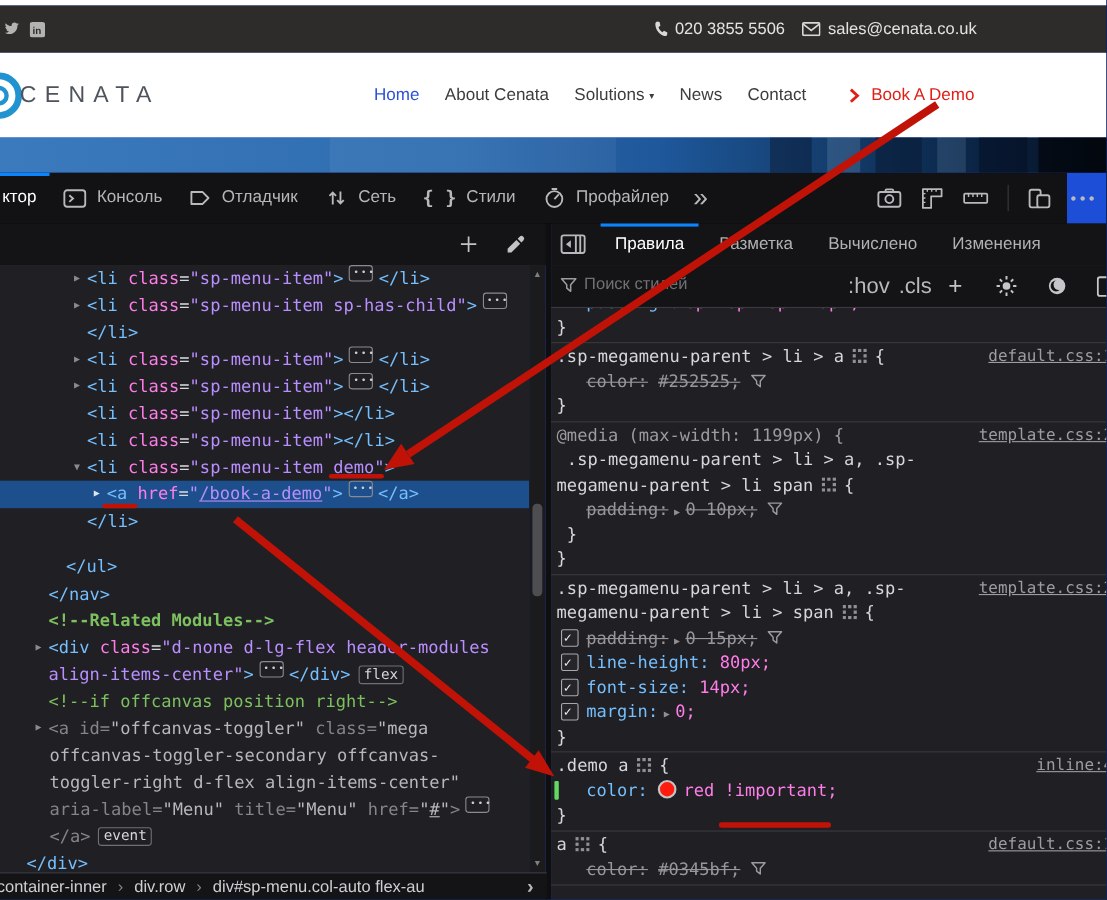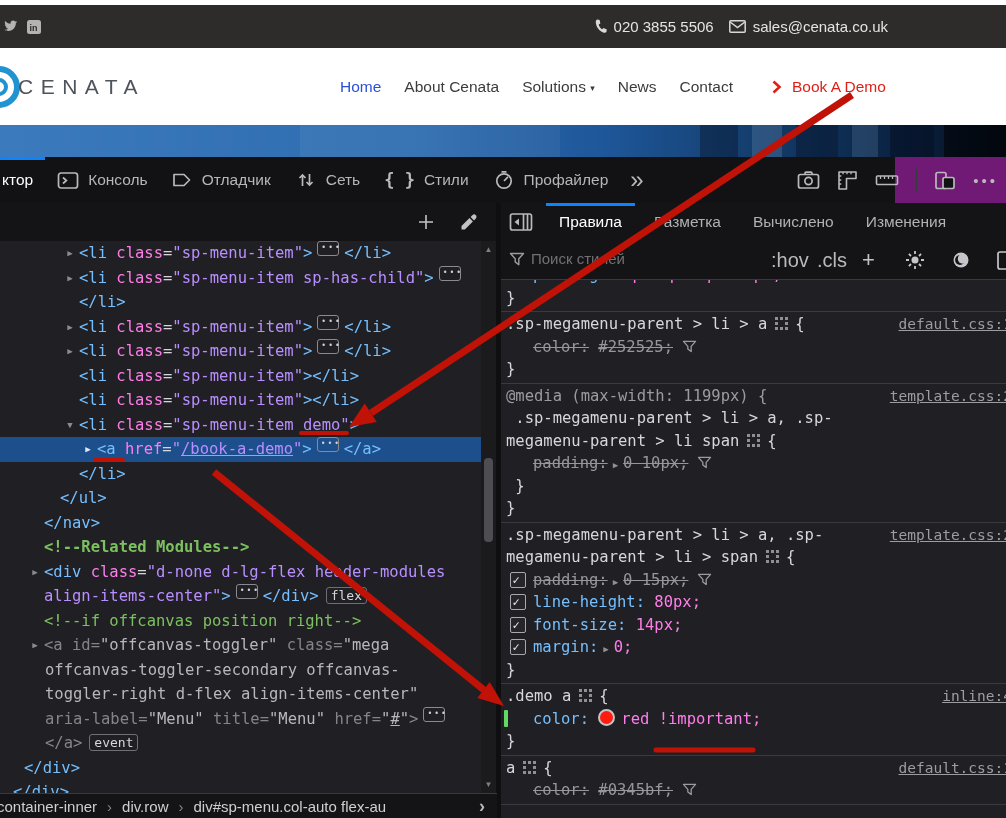--- a/index.html
+++ b/index.html
@@ -1,16 +1,16 @@
 <!DOCTYPE html>
 <html><head>
 <meta charset="utf-8">
 <style>
   html,body{margin:0;padding:0;background:#000;}
-  .stage{position:relative;width:1006px;height:818px;overflow:hidden;background:#701a75;
+  .stage{position:relative;width:1006px;height:818px;overflow:hidden;background:#1d4ed8;
          font-family:"Liberation Sans",sans-serif;}
   .abs{position:absolute;}
 
   
   .white-strip{left:0;top:0;width:1006px;height:5px;background:#fff;}
   .topbar{left:0;top:5px;width:1006px;height:43px;background:#2d2c2a;}
   .topbar-social{left:3px;top:0;height:43px;display:flex;align-items:center;gap:9px;}
   .topbar-info{right:118px;top:0;height:43px;display:flex;align-items:center;gap:7px;
                color:#e3e3e1;font-size:15px;}
   .mainnav{left:0;top:48px;width:1006px;height:77px;background:#fff;}
@@ -19,21 +19,21 @@
   .navlinks{left:340px;top:0;height:77px;display:flex;align-items:center;gap:23px;
             font-size:15.5px;color:#3c3c3c;}
   .navlinks .nl{cursor:pointer;white-space:nowrap;}
   .nl-home{color:#2b50d9;}
   .cta{display:flex;align-items:center;gap:10px;margin-left:16px;color:#e02018;cursor:pointer;}
   .hero{left:0;top:125px;width:1006px;height:32px;
         background:linear-gradient(90deg,#3b7abc 0%,#2e6cb0 42%,#1e579a 60%,#143f6f 74%,#0b2546 88%,#07101f 100%);}
   .hero .slab{position:absolute;top:0;height:32px;}
 
   
-  .dtbar{left:0;top:157px;width:895px;height:46px;background:#121214;border-bottom:1px solid #000;
+  .dtbar{left:0;top:157px;width:970px;height:46px;background:#121214;border-bottom:1px solid #000;
          display:flex;align-items:stretch;}
   .dtab{position:relative;display:flex;align-items:center;gap:9px;padding:0 12px;
         color:#b6b6ba;font-size:15.5px;cursor:pointer;white-space:nowrap;}
   .dtab.active{color:#fff;}
   .dtab.active::before{content:"";position:absolute;left:0;right:0;top:0;height:3px;background:#0a84ff;}
   .dtab svg{flex:0 0 auto;}
   .dt-overflow{display:flex;align-items:center;padding:0 10px;color:#b9b9bd;font-size:24px;cursor:pointer;}
   .dt-actions{position:absolute;right:8px;top:157px;height:46px;display:flex;align-items:center;gap:17px;}
   .vsep{width:1px;height:24px;background:#3a3a3e;}
   .meat{color:#b9b9bd;font-size:15px;letter-spacing:3px;cursor:pointer;}
@@ -323,21 +323,21 @@
       <div class="mline" style="padding-left: 79px;"><span class="mar" style="left: 63px;">▶</span><span class="tk-tg">&lt;li</span><span class="tk-pl"> </span><span class="tk-an">class</span><span class="tk-pl">=</span><span class="tk-av">"sp-menu-item"</span><span class="tk-tg">&gt;</span><span class="mdots"></span><span class="tk-tg">&lt;/li&gt;</span></div>
       <div class="mline" style="padding-left: 79px;"><span class="mar" style="left: 63px;">▶</span><span class="tk-tg">&lt;li</span><span class="tk-pl"> </span><span class="tk-an">class</span><span class="tk-pl">=</span><span class="tk-av">"sp-menu-item sp-has-child"</span><span class="tk-tg">&gt;</span><span class="mdots"></span></div>
       <div class="mline" style="padding-left: 79px;"><span class="tk-tg">&lt;/li&gt;</span></div>
       <div class="mline" style="padding-left: 79px;"><span class="mar" style="left: 63px;">▶</span><span class="tk-tg">&lt;li</span><span class="tk-pl"> </span><span class="tk-an">class</span><span class="tk-pl">=</span><span class="tk-av">"sp-menu-item"</span><span class="tk-tg">&gt;</span><span class="mdots"></span><span class="tk-tg">&lt;/li&gt;</span></div>
       <div class="mline" style="padding-left: 79px;"><span class="mar" style="left: 63px;">▶</span><span class="tk-tg">&lt;li</span><span class="tk-pl"> </span><span class="tk-an">class</span><span class="tk-pl">=</span><span class="tk-av">"sp-menu-item"</span><span class="tk-tg">&gt;</span><span class="mdots"></span><span class="tk-tg">&lt;/li&gt;</span></div>
       <div class="mline" style="padding-left: 79px;"><span class="tk-tg">&lt;li</span><span class="tk-pl"> </span><span class="tk-an">class</span><span class="tk-pl">=</span><span class="tk-av">"sp-menu-item"</span><span class="tk-tg">&gt;&lt;/li&gt;</span></div>
       <div class="mline" style="padding-left: 79px;"><span class="tk-tg">&lt;li</span><span class="tk-pl"> </span><span class="tk-an">class</span><span class="tk-pl">=</span><span class="tk-av">"sp-menu-item"</span><span class="tk-tg">&gt;&lt;/li&gt;</span></div>
       <div class="mline" style="padding-left: 79px;"><span class="mar" style="left: 63px;">▼</span><span class="tk-tg">&lt;li</span><span class="tk-pl"> </span><span class="tk-an">class</span><span class="tk-pl">=</span><span class="tk-av">"sp-menu-item demo"</span><span class="tk-tg">&gt;</span></div>
       <div class="mline msel" style="padding-left: 97px;"><span class="mar" style="left: 81px;">▶</span><span class="tk-tg">&lt;a</span><span class="tk-pl"> </span><span class="tk-an">href</span><span class="tk-pl">=</span><span class="tk-av">"</span><span class="tk-avl">/book-a-demo</span><span class="tk-av">"</span><span class="tk-tg">&gt;</span><span class="mdots"></span><span class="tk-tg">&lt;/a&gt;</span></div>
       <div class="mline" style="padding-left: 79px;"><span class="tk-tg">&lt;/li&gt;</span></div>
-      <div class="mline" style="padding-left: 60px;"><span class="tk-tg">&lt;/ul&gt;</span></div>
+      <div class="mline" style="padding-left: 60px; margin-top: 17px;"><span class="tk-tg">&lt;/ul&gt;</span></div>
       <div class="mline" style="padding-left: 44px;"><span class="tk-tg">&lt;/nav&gt;</span></div>
       <div class="mline" style="padding-left: 44px; font-weight: bold;"><span class="tk-cm">&lt;!--Related Modules--&gt;</span></div>
       <div class="mline" style="padding-left: 44px;"><span class="mar" style="left: 28px;">▶</span><span class="tk-tg">&lt;div</span><span class="tk-pl"> </span><span class="tk-an">class</span><span class="tk-pl">=</span><span class="tk-av">"d-none d-lg-flex header-modules</span></div>
       <div class="mline" style="padding-left: 44px;"><span class="tk-av">align-items-center"</span><span class="tk-tg">&gt;</span><span class="mdots"></span><span class="tk-tg">&lt;/div&gt;</span><span class="mbdg">flex</span></div>
       <div class="mline" style="padding-left: 44px;"><span class="tk-cm">&lt;!--if offcanvas position right--&gt;</span></div>
       <div class="mline" style="padding-left: 44px;"><span class="mar" style="left: 28px;">▶</span><span class="tk-ftg">&lt;a</span><span class="tk-fpl"> </span><span class="tk-fan">id</span><span class="tk-fpl">=</span><span class="tk-fav">"offcanvas-toggler"</span><span class="tk-fpl"> </span><span class="tk-fan">class</span><span class="tk-fpl">=</span><span class="tk-fav">"mega</span></div>
       <div class="mline" style="padding-left: 45px;"><span class="tk-fav">offcanvas-toggler-secondary offcanvas-</span></div>
       <div class="mline" style="padding-left: 45px;"><span class="tk-fav">toggler-right d-flex align-items-center"</span></div>
       <div class="mline" style="padding-left: 45px;"><span class="tk-fan">aria-label</span><span class="tk-fpl">=</span><span class="tk-fav">"Menu"</span><span class="tk-fpl"> </span><span class="tk-fan">title</span><span class="tk-fpl">=</span><span class="tk-fav">"Menu"</span><span class="tk-fpl"> </span><span class="tk-fan">href</span><span class="tk-fpl">=</span><span class="tk-fav">"</span><span class="tk-favl">#</span><span class="tk-fav">"</span><span class="tk-ftg">&gt;</span><span class="mdots"></span></div>
       <div class="mline" style="padding-left: 45px;"><span class="tk-ftg">&lt;/a&gt;</span><span class="mbdg">event</span></div>

